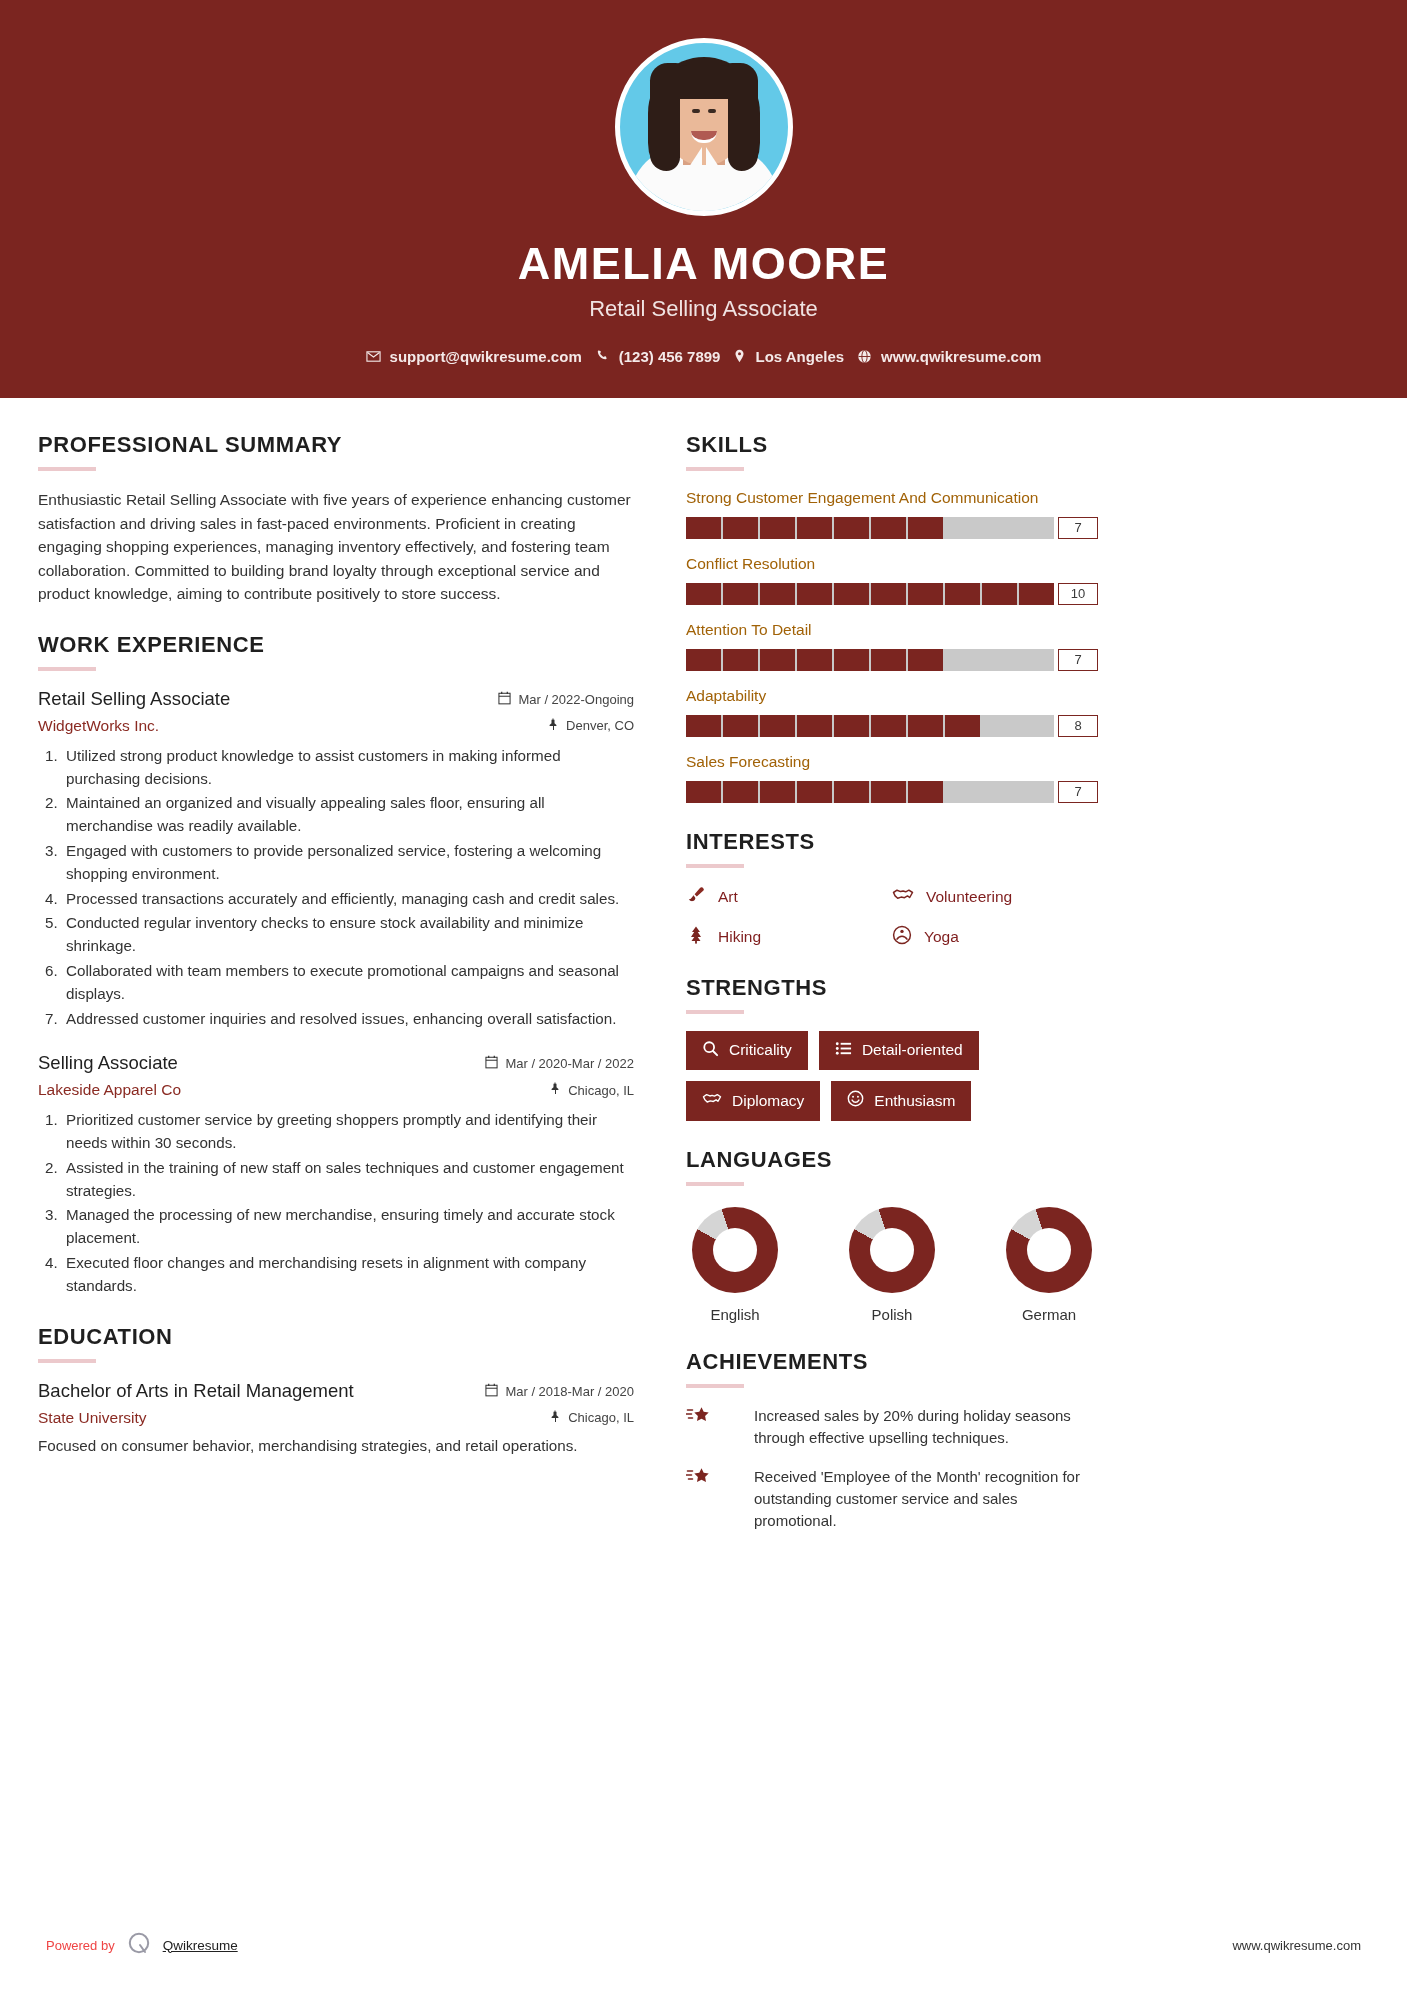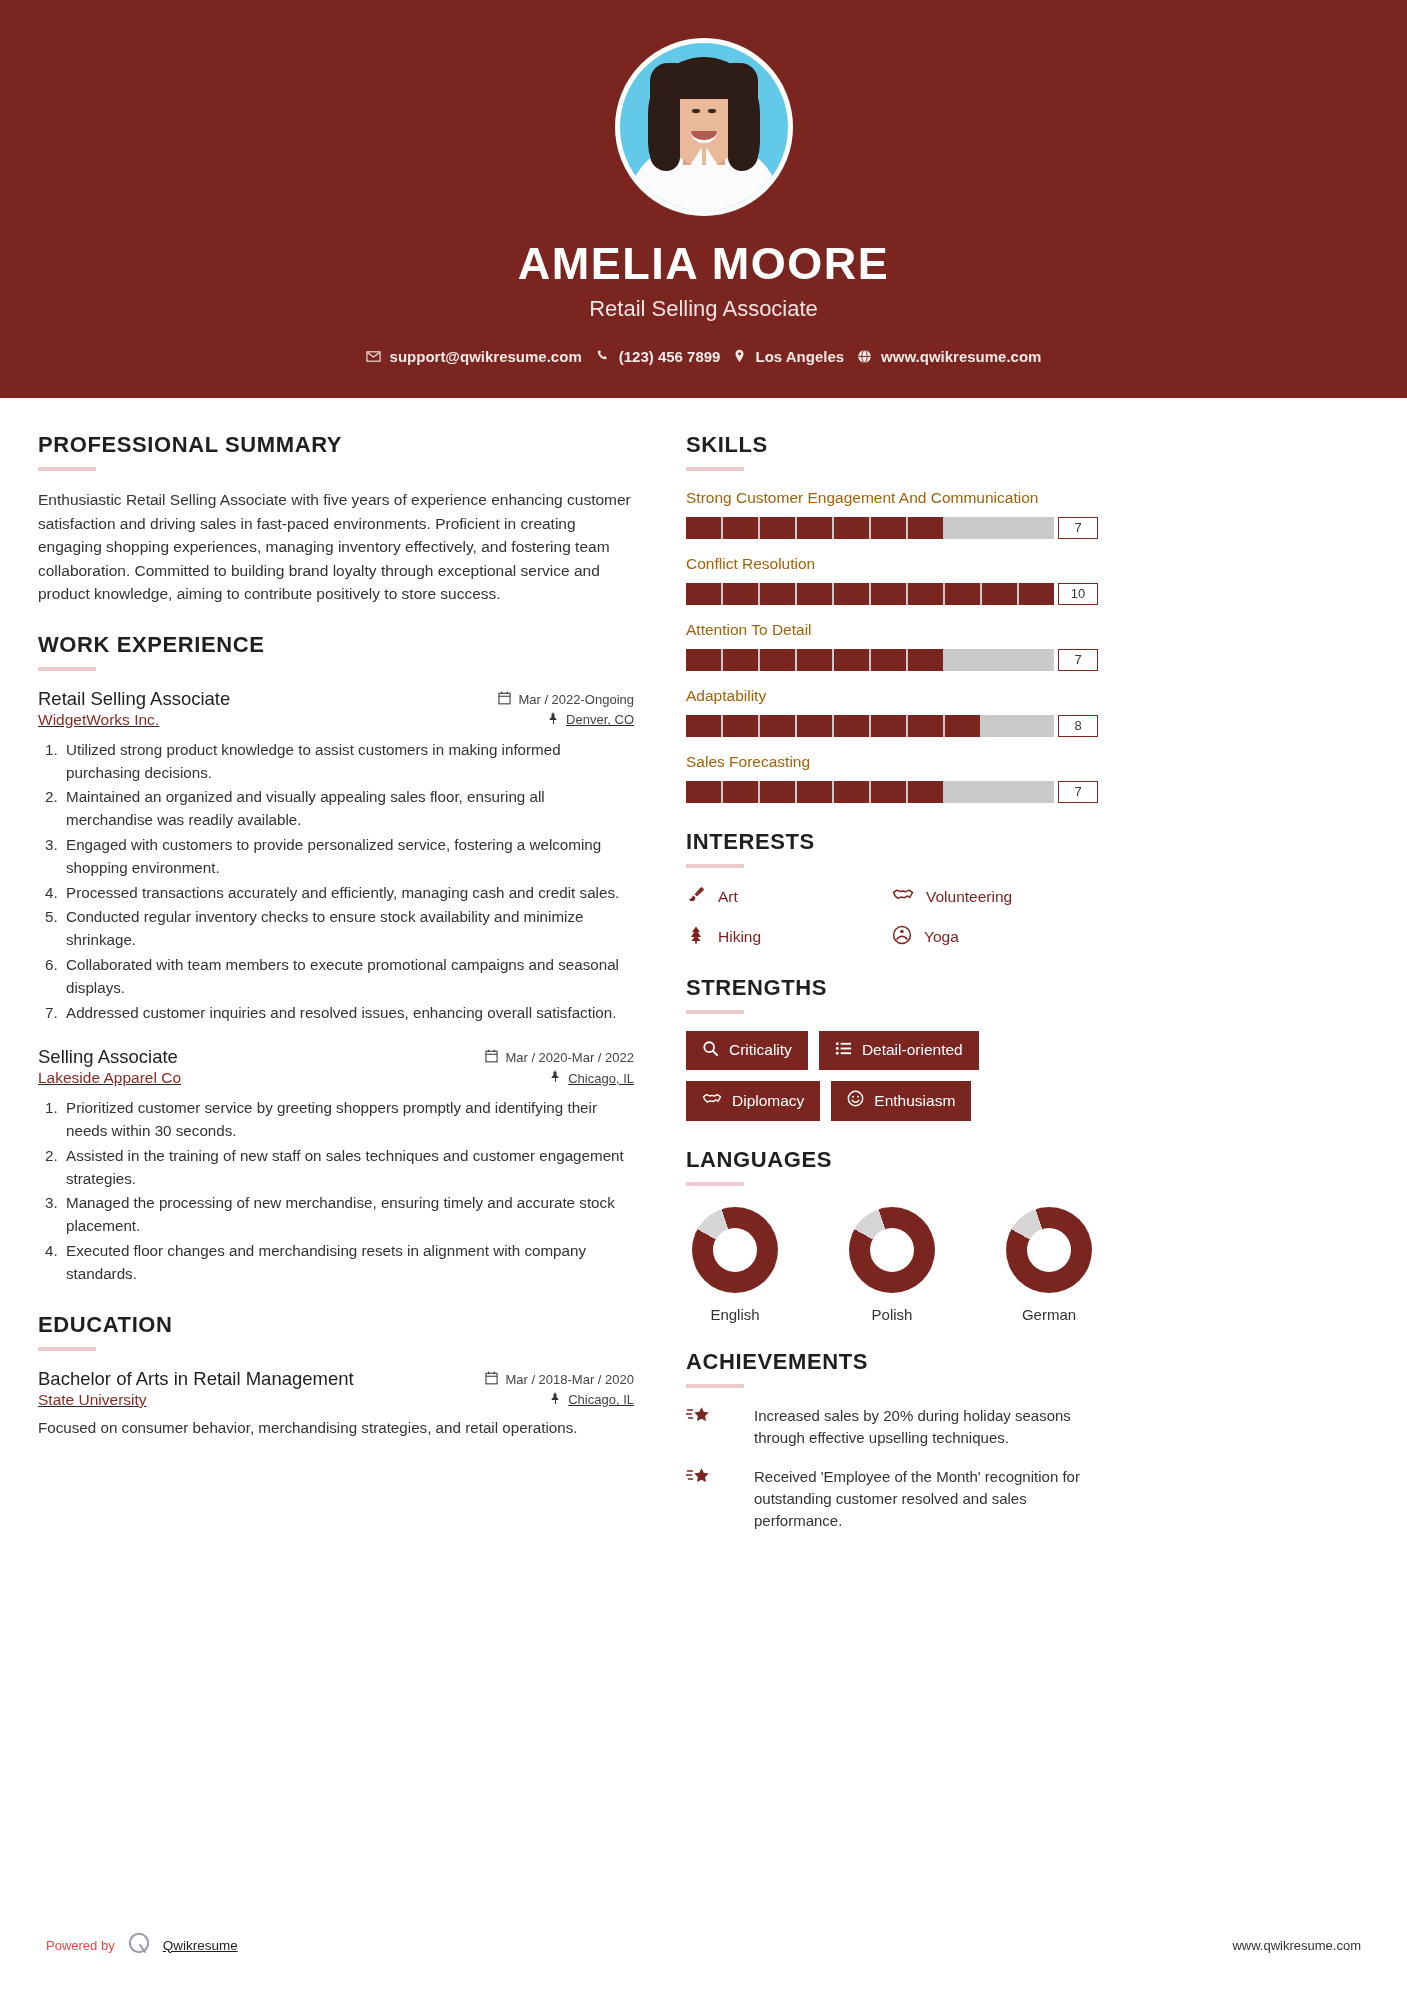--- a/index.html
+++ b/index.html
@@ -168,22 +168,21 @@
   .entry-role { font-size: 18.5px; color: #1f1f1f; }
   .entry-meta {
     display: flex; align-items: center; gap: 7px;
     font-size: 13px; color: #444;
     white-space: nowrap;
   }
   .entry-sub {
     display: flex;
     justify-content: space-between;
     align-items: baseline;
-    margin-top: 1px;
-    text-decoration: underline;
+    margin-top: 7px;
   }
   .entry-company { font-size: 15.5px; color: #8a2a22; }
   .entry-list {
     margin-top: 10px;
     padding-left: 24px;
     font-size: 15.2px;
     line-height: 1.5;
     color: #333;
   }
   .entry-list li { margin-bottom: 2px; padding-left: 4px; }
@@ -696,21 +695,21 @@
         </span>
         <span class="achv-text">Increased sales by 20% during holiday seasons through effective upselling techniques.</span>
       </div>
       <div class="achv">
         <span>
           <svg width="26" height="24" viewBox="0 0 26 24">
               <path d="M15.5 2.2l2.2 4.6 5 .7-3.6 3.6.9 5-4.5-2.4-4.5 2.4.9-5L8.3 7.5l5-.7z" fill="#7B2520"></path>
               <path d="M1.5 5h5M0.5 9h5M2.5 13h4" stroke="#7B2520" stroke-width="1.6" stroke-linecap="round"></path>
             </svg>
         </span>
-        <span class="achv-text">Received 'Employee of the Month' recognition for outstanding customer resolved and sales performance.</span>
+        <span class="achv-text">Received 'Employee of the Month' recognition for outstanding customer service and sales promotional.</span>
       </div>
     </div>
   </div>
 </div>
 
 <div class="footer">
   <div class="footer-left">
     <span class="powered">Powered by</span>
     <span>
       <svg width="26" height="26" viewBox="0 0 26 26">

